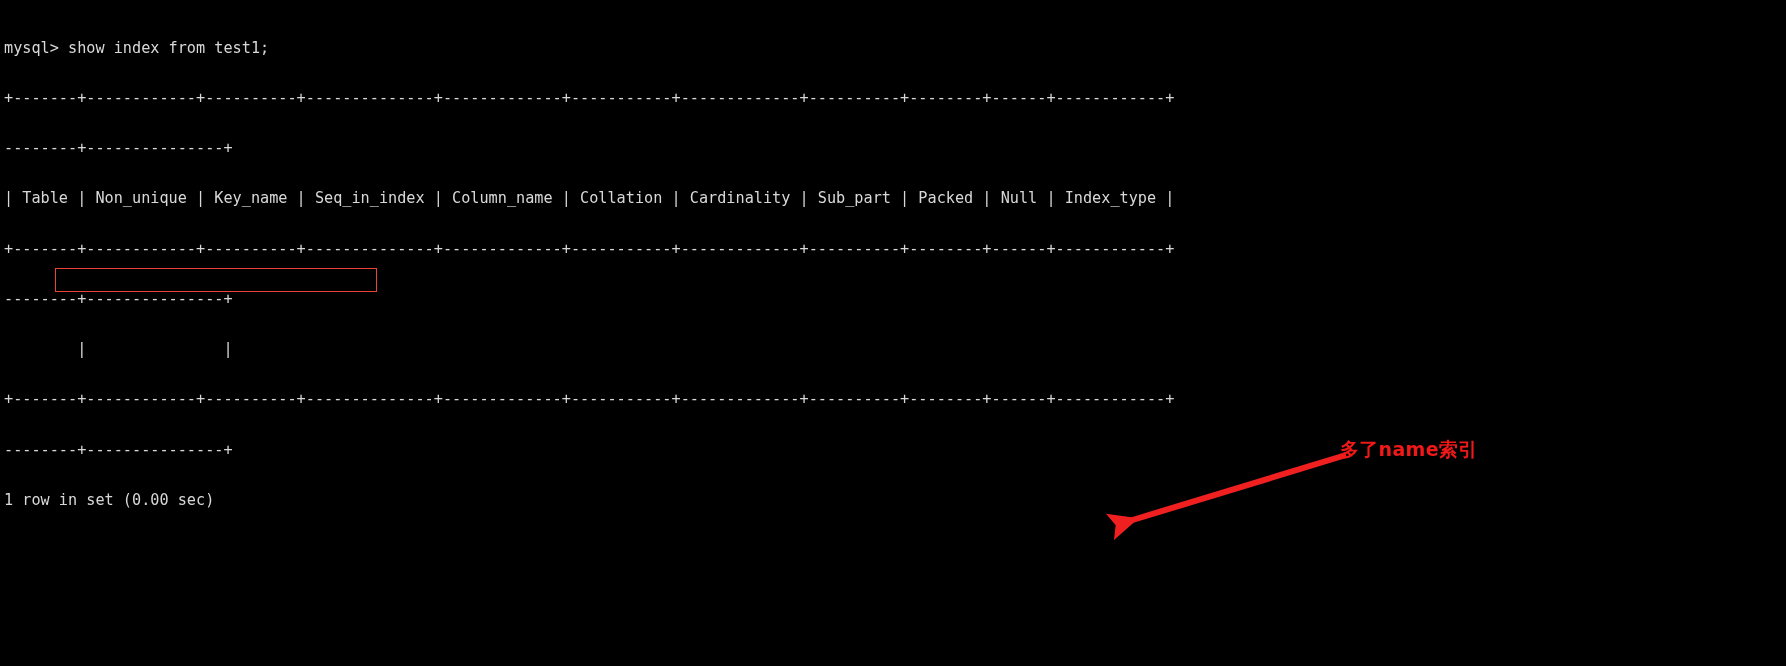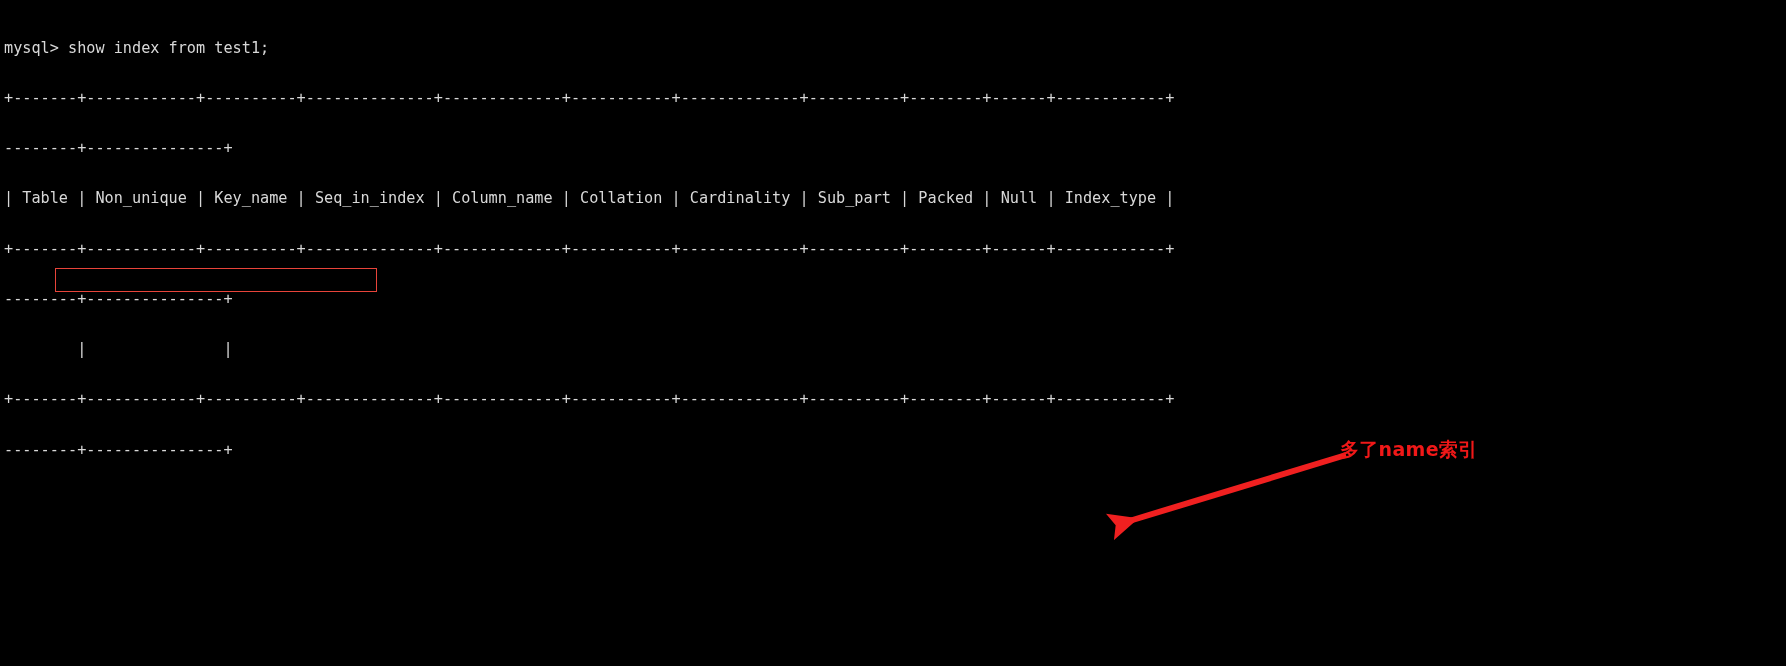--- a/index.html
+++ b/index.html
@@ -81,20 +81,21 @@
   <div class="screen">
     <div class="line">mysql&gt; show index from test1;</div>
     <div class="line">+-------+------------+----------+--------------+-------------+-----------+-------------+----------+--------+------+------------+</div>
     <div class="line">--------+---------------+</div>
     <div class="line">| Table | Non_unique | Key_name | Seq_in_index | Column_name | Collation | Cardinality | Sub_part | Packed | Null | Index_type |</div>
     <div class="line">+-------+------------+----------+--------------+-------------+-----------+-------------+----------+--------+------+------------+</div>
     <div class="line">--------+---------------+</div>
     <div class="line">        |               |</div>
     <div class="line">+-------+------------+----------+--------------+-------------+-----------+-------------+----------+--------+------+------------+</div>
     <div class="line">--------+---------------+</div>
+    <div class="line">1 row in set (0.00 sec)</div>
     <div class="line">&nbsp;</div>
     
     
     
     
     
     
     
     
     

